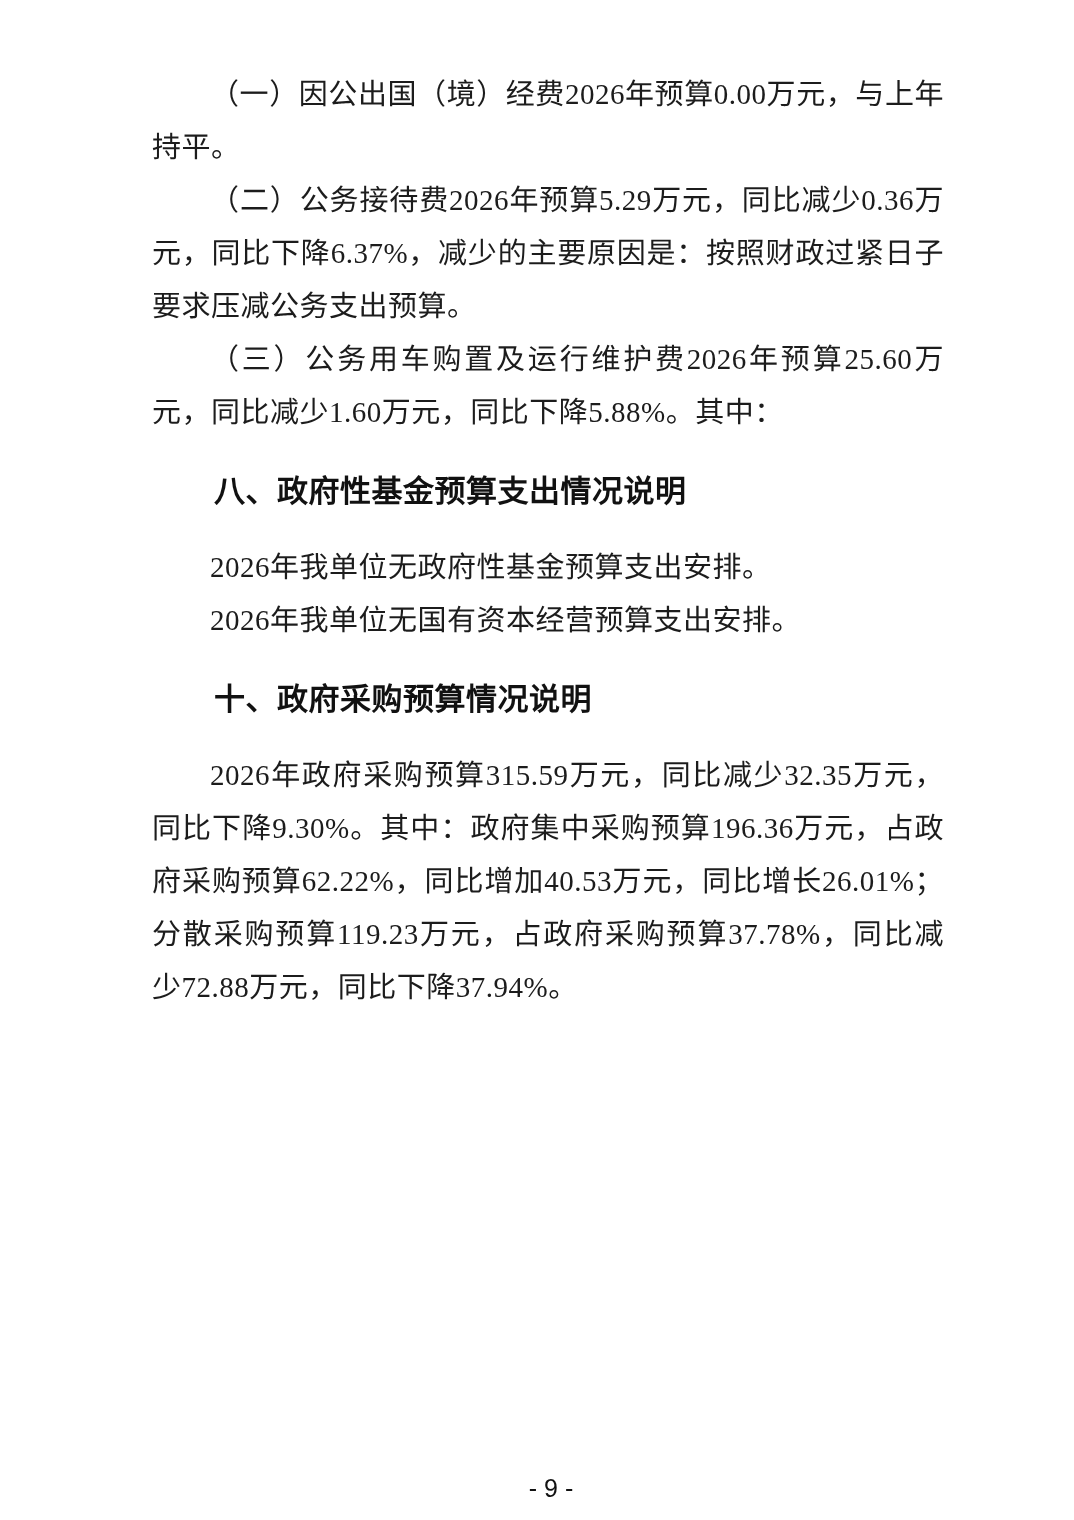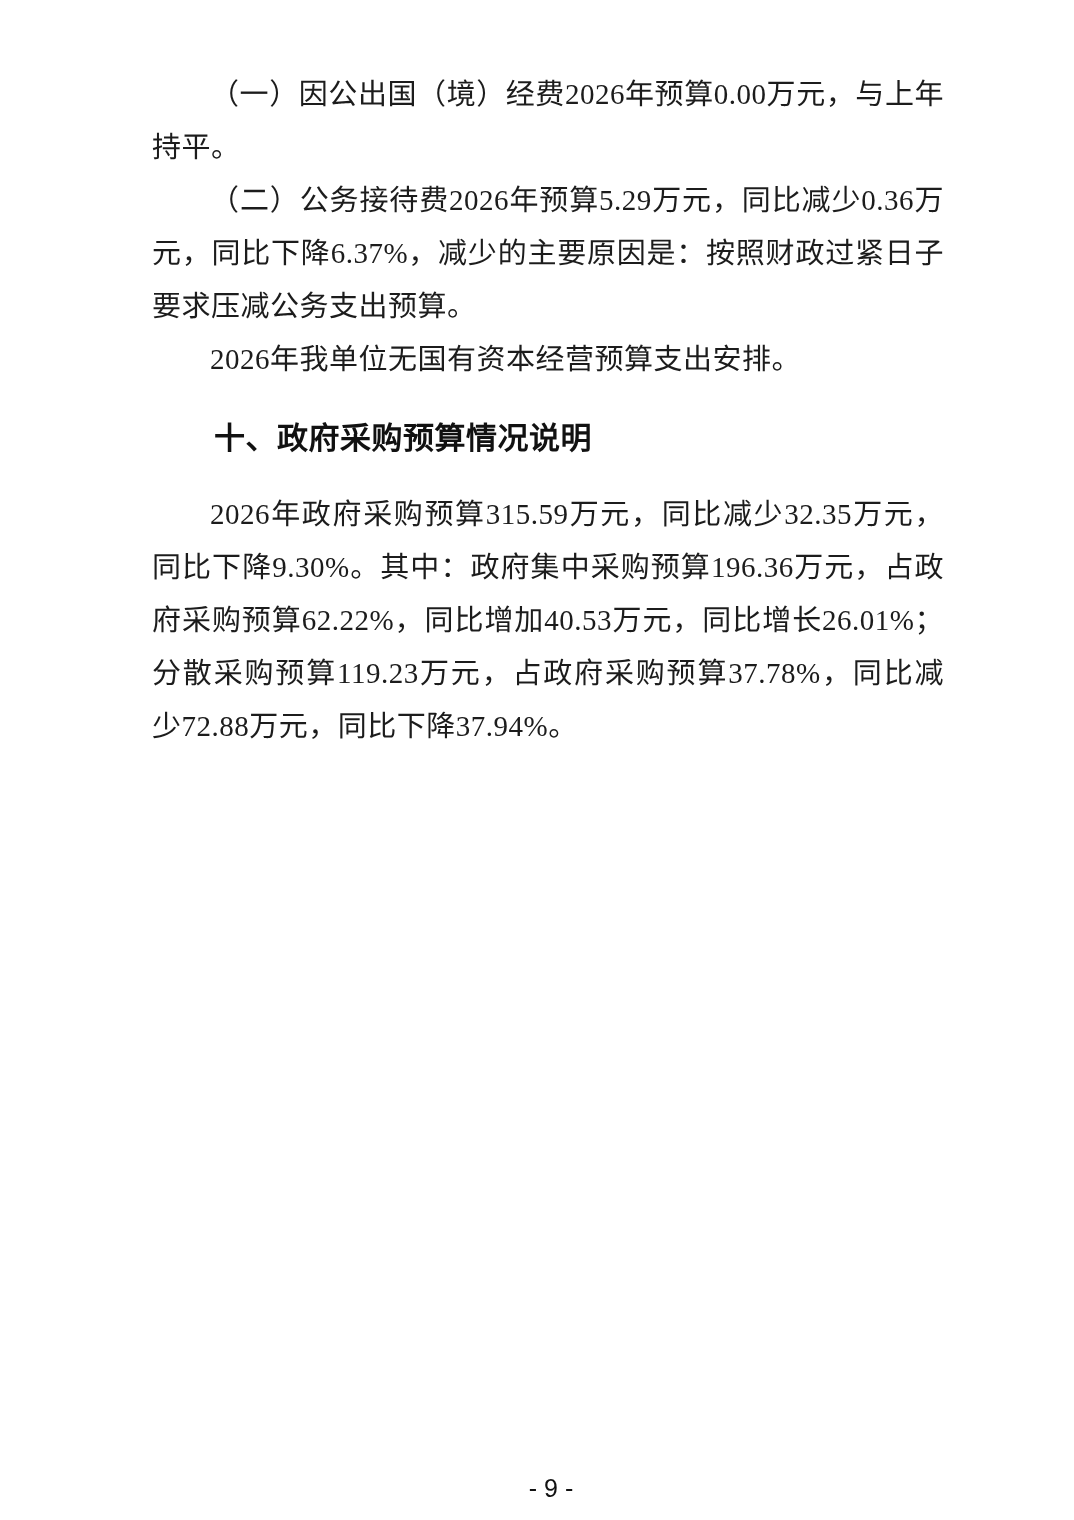--- a/index.html
+++ b/index.html
@@ -59,24 +59,27 @@
 </head>
 <body>
 
 <div class="page">
   <main class="text-block">
 
     <p class="body-para">（一）因公出国（境）经费2026年预算0.00万元，与上年持平。</p>
 
     <p class="body-para">（二）公务接待费2026年预算5.29万元，同比减少0.36万元，同比下降6.37%，减少的主要原因是：按照财政过紧日子要求压减公务支出预算。</p>
 
+    <p class="body-para">（三）公务用车购置及运行维护费2026年预算25.60万元，同比减少1.60万元，同比下降5.88%。其中：</p>
 
 
 
+    <h2 class="section-heading">八、政府性基金预算支出情况说明</h2>
 
+    <p class="body-para">2026年我单位无政府性基金预算支出安排。</p>
 
 
     <p class="body-para">2026年我单位无国有资本经营预算支出安排。</p>
 
     <h2 class="section-heading">十、政府采购预算情况说明</h2>
 
     <p class="body-para">2026年政府采购预算315.59万元，同比减少32.35万元，同比下降9.30%。其中：政府集中采购预算196.36万元，占政府采购预算62.22%，同比增加40.53万元，同比增长26.01%；分散采购预算119.23万元，占政府采购预算37.78%，同比减少72.88万元，同比下降37.94%。</p>
 
 
   </main>

